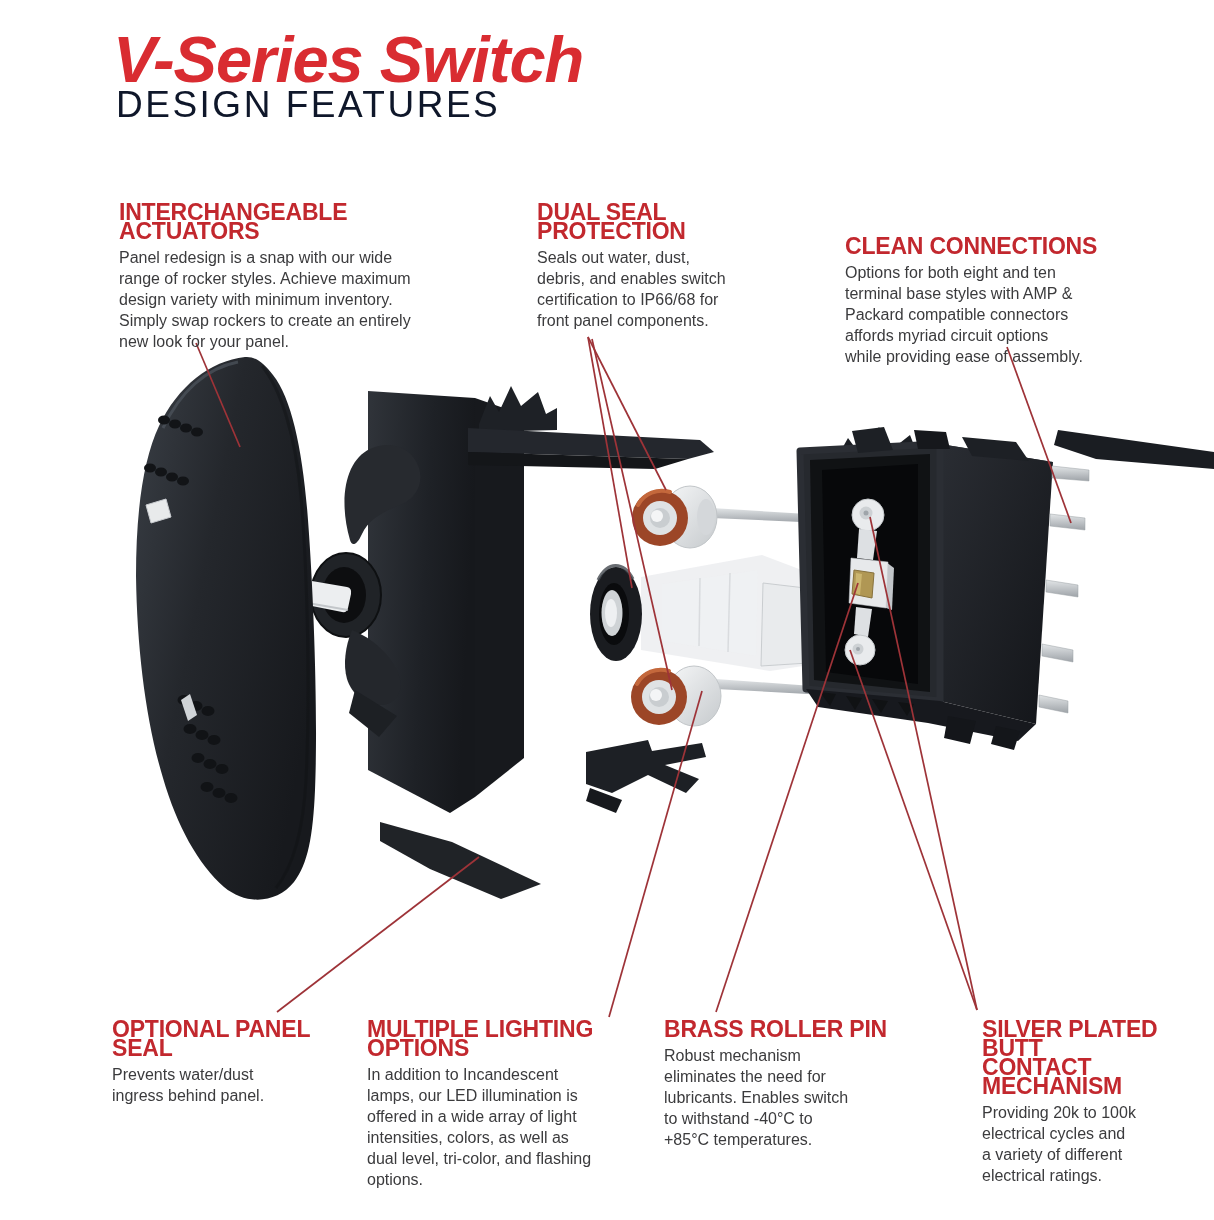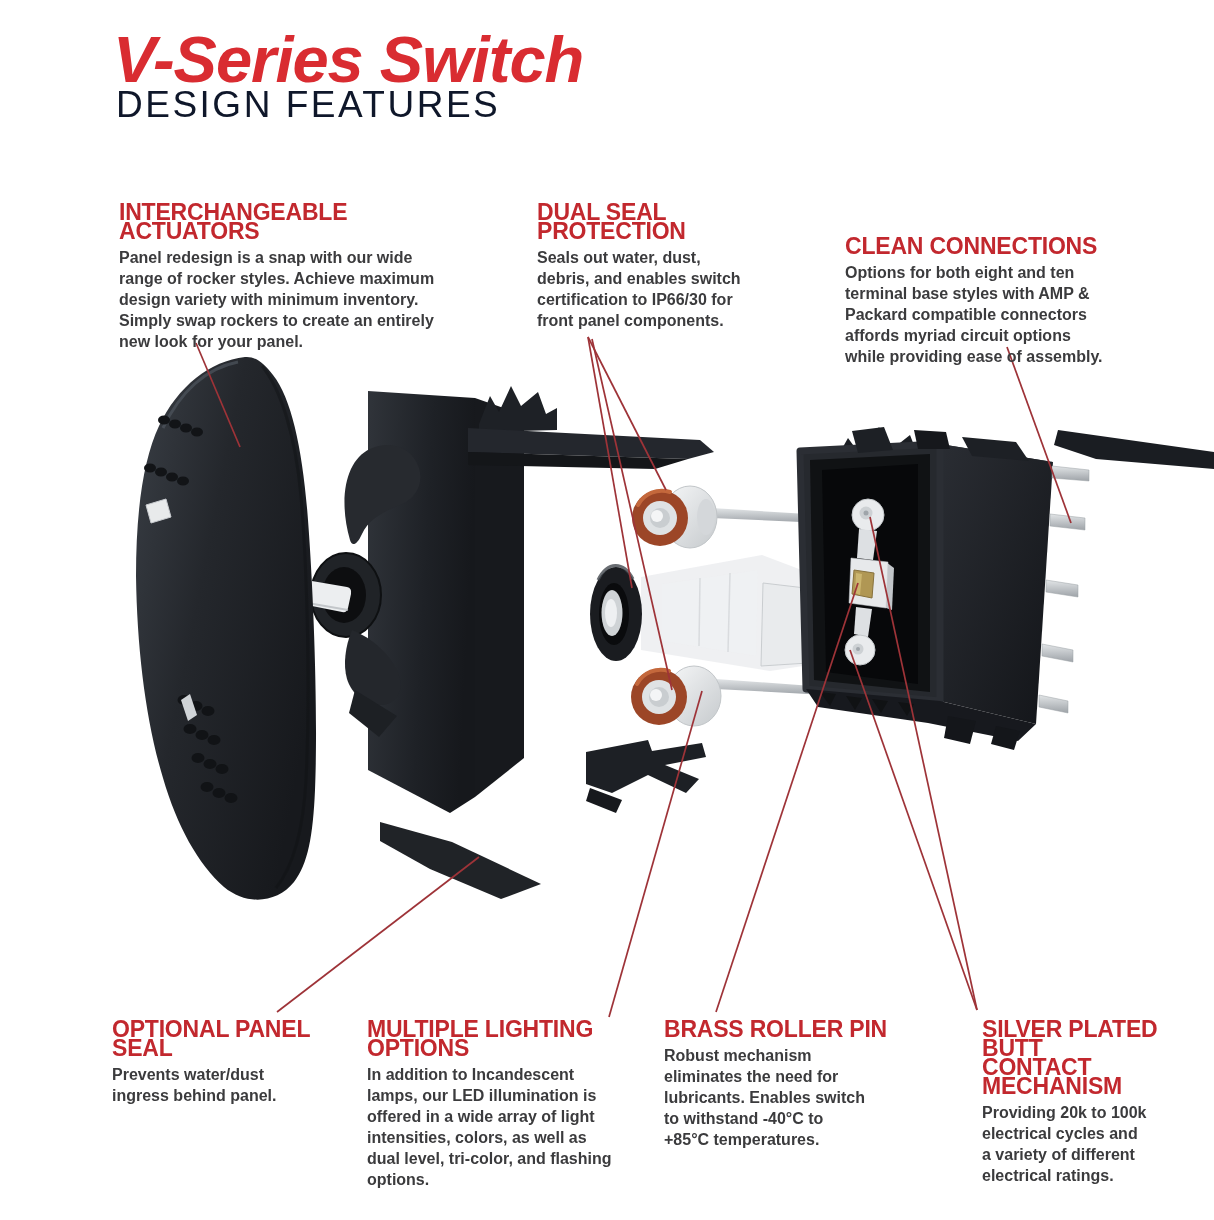--- a/index.html
+++ b/index.html
@@ -15,21 +15,21 @@
   .hdr-sub{
     position:absolute;left:116px;top:86px;font-size:37px;font-weight:400;
     letter-spacing:2.5px;color:#0f172a;line-height:1;
   }
   .feature{position:absolute;}
   .feature-title{
     font-size:23px;font-weight:bold;color:#c2282e;line-height:19px;
     letter-spacing:-0.2px;margin:0 0 6px 0;white-space:pre-line;
   }
   .feature-body{
-    font-size:16px;color:#3b3b3d;line-height:21px;margin:0;white-space:pre-line;font-weight:bold;
+    font-size:16px;color:#3b3b3d;line-height:21px;margin:0;white-space:pre-line;
   }
   
   #f-top-0{left:119px;top:203px;width:330px;}
   #f-top-1{left:537px;top:203px;width:235px;}
   #f-top-2{left:845px;top:203px;width:270px;margin-top:34px;}
   #f-bot-0{left:112px;top:1020px;width:235px;}
   #f-bot-1{left:367px;top:1020px;width:265px;}
   #f-bot-2{left:664px;top:1020px;width:235px;}
   #f-bot-3{left:950px;top:1020px;width:235px;margin-left:32px;}
 </style>
@@ -220,21 +220,21 @@
     <p class="feature-body">Panel redesign is a snap with our wide
 range of rocker styles. Achieve maximum
 design variety with minimum inventory.
 Simply swap rockers to create an entirely
 new look for your panel.</p>
   </div>
   <div class="feature" id="f-top-1">
     <p class="feature-title">DUAL SEAL PROTECTION</p>
     <p class="feature-body">Seals out water, dust,
 debris, and enables switch
-certification to IP66/30 for
+certification to IP66/68 for
 front panel components.</p>
   </div>
   <div class="feature" id="f-top-2">
     <p class="feature-title">CLEAN CONNECTIONS</p>
     <p class="feature-body">Options for both eight and ten
 terminal base styles with AMP &amp;
 Packard compatible connectors
 affords myriad circuit options
 while providing ease of assembly.</p>
   </div>

